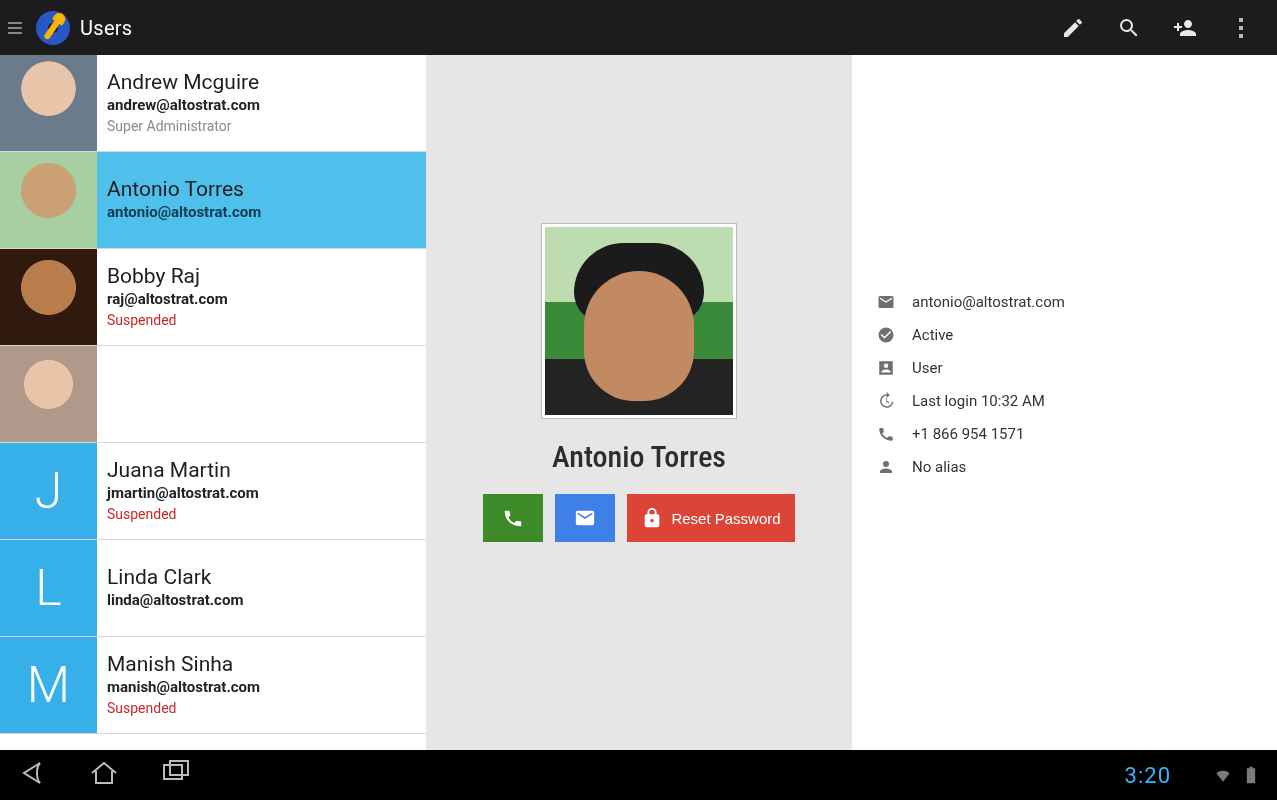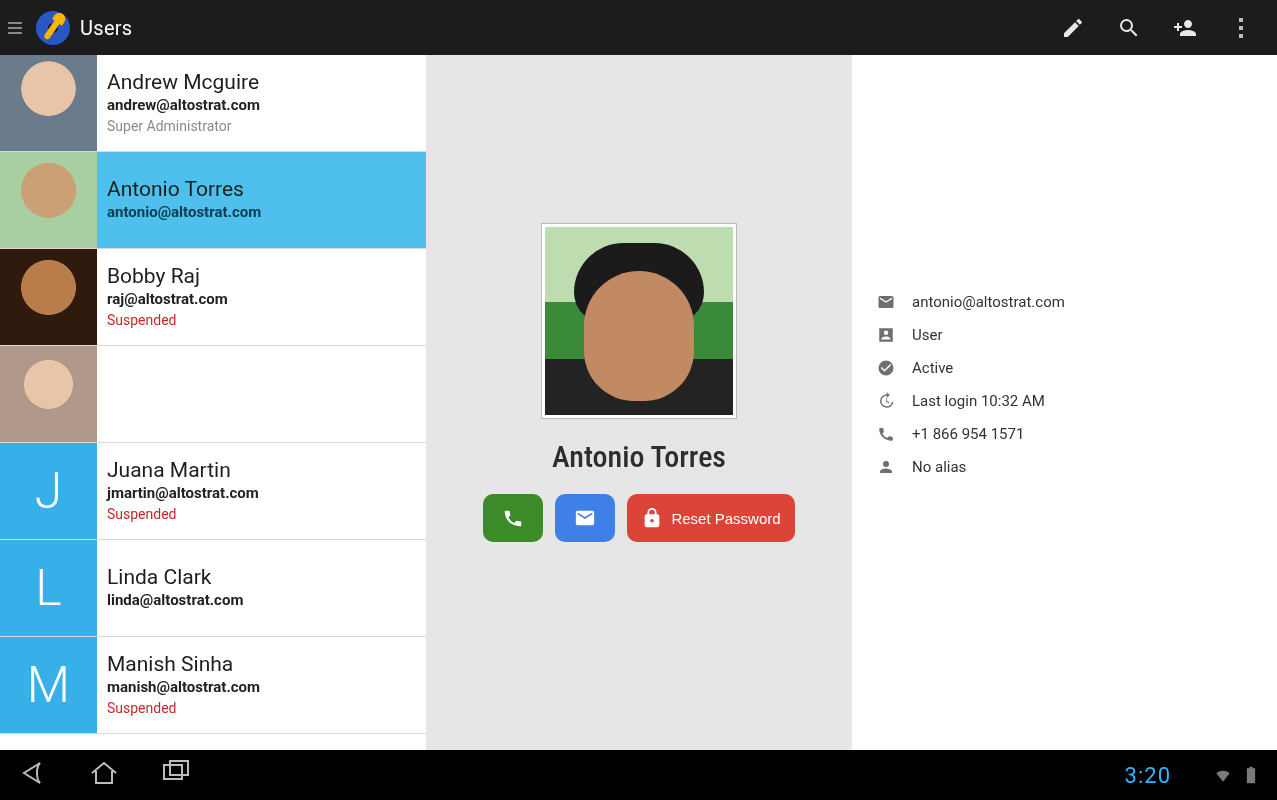--- a/index.html
+++ b/index.html
@@ -37,21 +37,21 @@
   .row .status-suspended{ font-size:14px; color:#c62828; margin-top:4px;}
   .face{width:100%;height:100%;}
   
   .detail{ width:426px; background:#e6e6e6; display:flex; flex-direction:column; align-items:center; padding-top:168px;}
   .portrait{ width:196px; height:196px; background:#fff; border:1px solid #bbb; padding:3px; }
   .portrait-inner{width:100%;height:100%; background:linear-gradient(#bddcb0 40%, #3b8a3a 40% 70%, #232323 70%); position:relative; overflow:hidden;}
   .portrait-inner .head{position:absolute; left:50%; top:58%; transform:translate(-50%,-50%); width:110px; height:130px; background:#c28a63; border-radius:55px 55px 50px 50px;}
   .portrait-inner .hair{position:absolute; left:50%; top:30%; transform:translate(-50%,-50%); width:130px; height:80px; background:#1b1b1b; border-radius:65px 65px 40px 40px;}
   .detail .dname{ margin-top:20px; font-size:30px; color:#2d2d2d; font-weight:500; font-family:"Roboto Condensed", Roboto, sans-serif;}
   .detail .btns{ margin-top:20px; display:flex; gap:12px;}
-  .btn{ height:48px; border:none; color:#fff; font-size:15px; font-weight:500; display:flex; align-items:center; justify-content:center; gap:8px; padding:0 14px; cursor:pointer; border-radius:10px;}
+  .btn{ height:48px; border:none; color:#fff; font-size:15px; font-weight:500; display:flex; align-items:center; justify-content:center; gap:8px; padding:0 14px; cursor:pointer; border-radius:0;}
   .btn.call{ background:#3c8a28; width:60px;}
   .btn.mail{ background:#3f7fe8; width:60px;}
   .btn.reset{ background:#db4437; }
   .btn svg{width:22px;height:22px;fill:#fff;}
   
   .meta{ width:425px; background:#fff; padding:230px 24px 0 24px;}
   .meta .mrow{ display:flex; align-items:center; gap:16px; height:33px; color:#333; font-size:15px;}
   .meta .mrow .mi{ width:20px; display:flex; align-items:center; justify-content:center;}
   .meta .mrow .mi svg{width:18px;height:18px;fill:#6f6f6f;}
   
@@ -202,32 +202,32 @@
         <span class="mi">
             <svg viewBox="0 0 24 24">
               <path d="M20 4H4a2 2 0 0 0-2 2v12a2 2 0 0 0 2 2h16a2 2 0 0 0 2-2V6a2 2 0 0 0-2-2zm0 4-8 5-8-5V6l8 5 8-5v2z"></path>
             </svg>
           </span>
         <span>antonio@altostrat.com</span>
       </div>
       <div class="mrow">
         <span class="mi">
             <svg viewBox="0 0 24 24">
+              <path d="M12 2a10 10 0 1 0 0 20 10 10 0 0 0 0-20zm-2 15-5-5 1.41-1.41L10 14.17l7.59-7.59L19 8l-9 9z"></path>
+            </svg>
+          </span>
+        <span>Active</span>
+      </div>
+      <div class="mrow">
+        <span class="mi">
+            <svg viewBox="0 0 24 24">
               <path d="M3 3h18v18H3V3zm9 3a3 3 0 1 0 0 6 3 3 0 0 0 0-6zm-6 12h12v-1c0-2-4-3-6-3s-6 1-6 3v1z"></path>
             </svg>
           </span>
         <span>User</span>
-      </div>
-      <div class="mrow">
-        <span class="mi">
-            <svg viewBox="0 0 24 24">
-              <path d="M12 2a10 10 0 1 0 0 20 10 10 0 0 0 0-20zm-2 15-5-5 1.41-1.41L10 14.17l7.59-7.59L19 8l-9 9z"></path>
-            </svg>
-          </span>
-        <span>Active</span>
       </div>
       <div class="mrow">
         <span class="mi">
             <svg viewBox="0 0 24 24">
               <path d="M13 3a9 9 0 1 0 8.94 10H19.9A7 7 0 1 1 13 5v3l4-4-4-4v3zM12 8v5l4 2 .75-1.23L13 12V8h-1z"></path>
             </svg>
           </span>
         <span>Last login 10:32 AM</span>
       </div>
       <div class="mrow">

